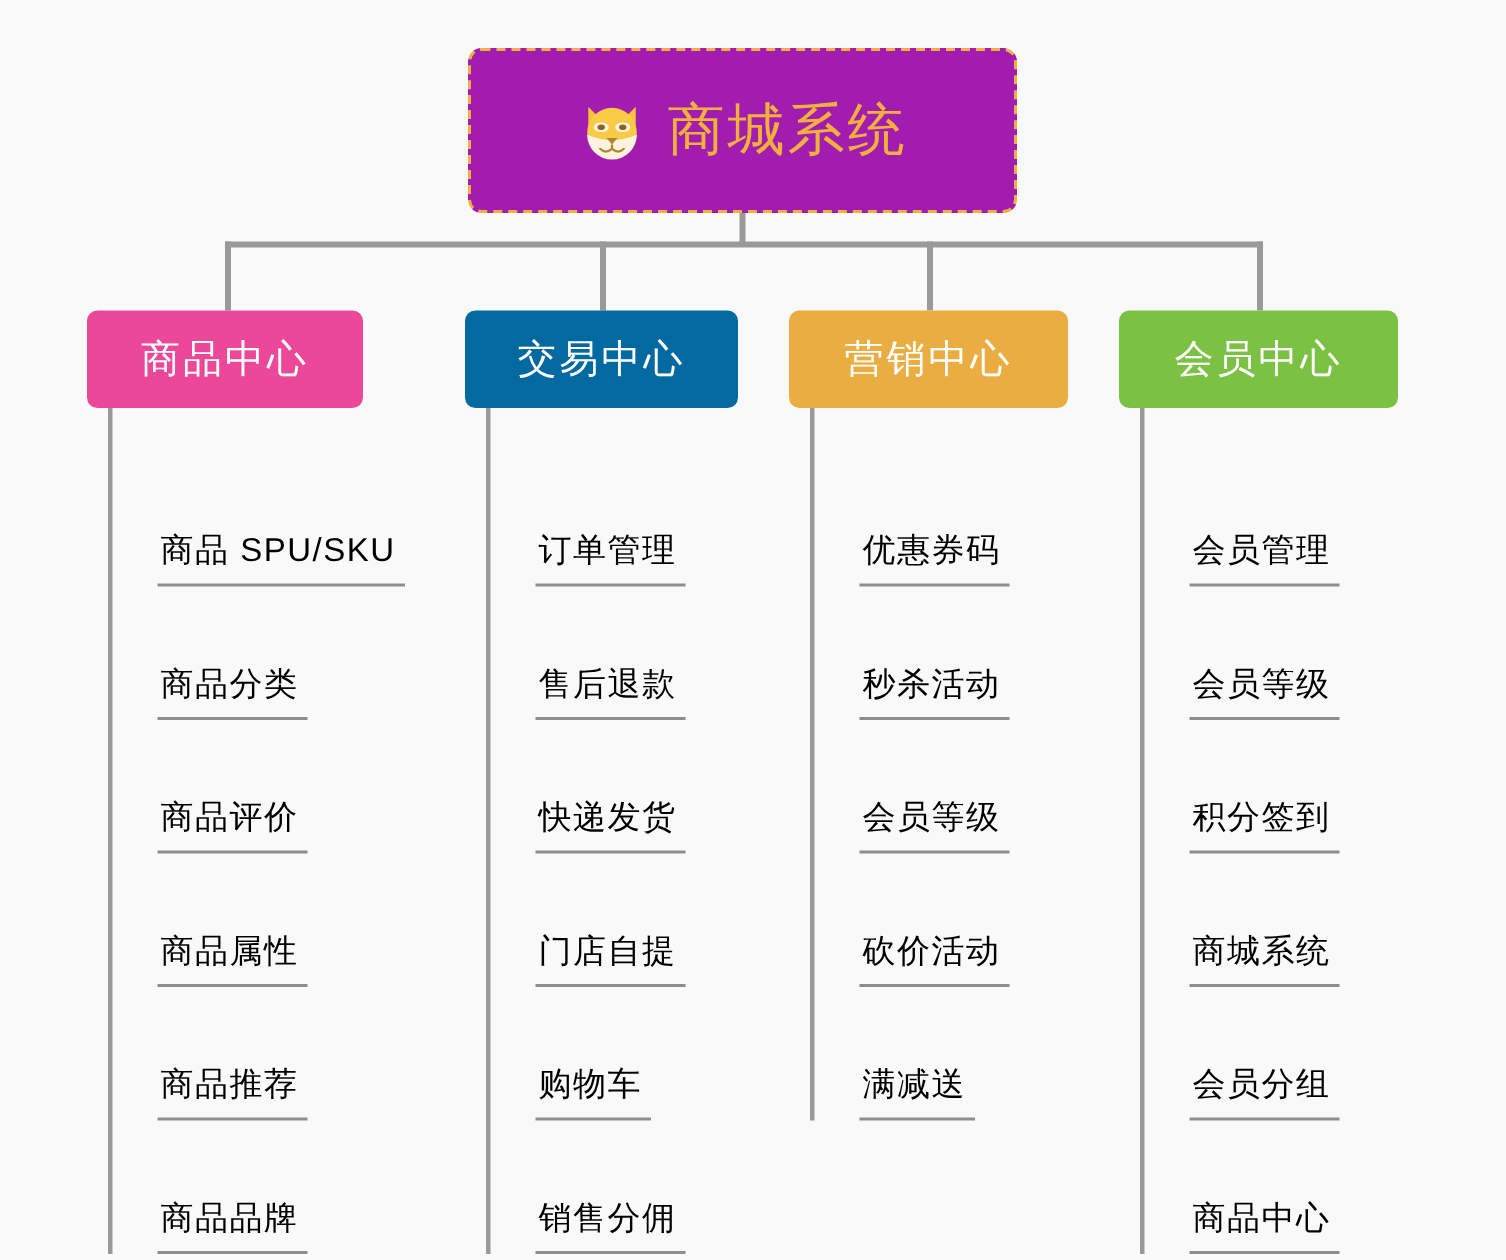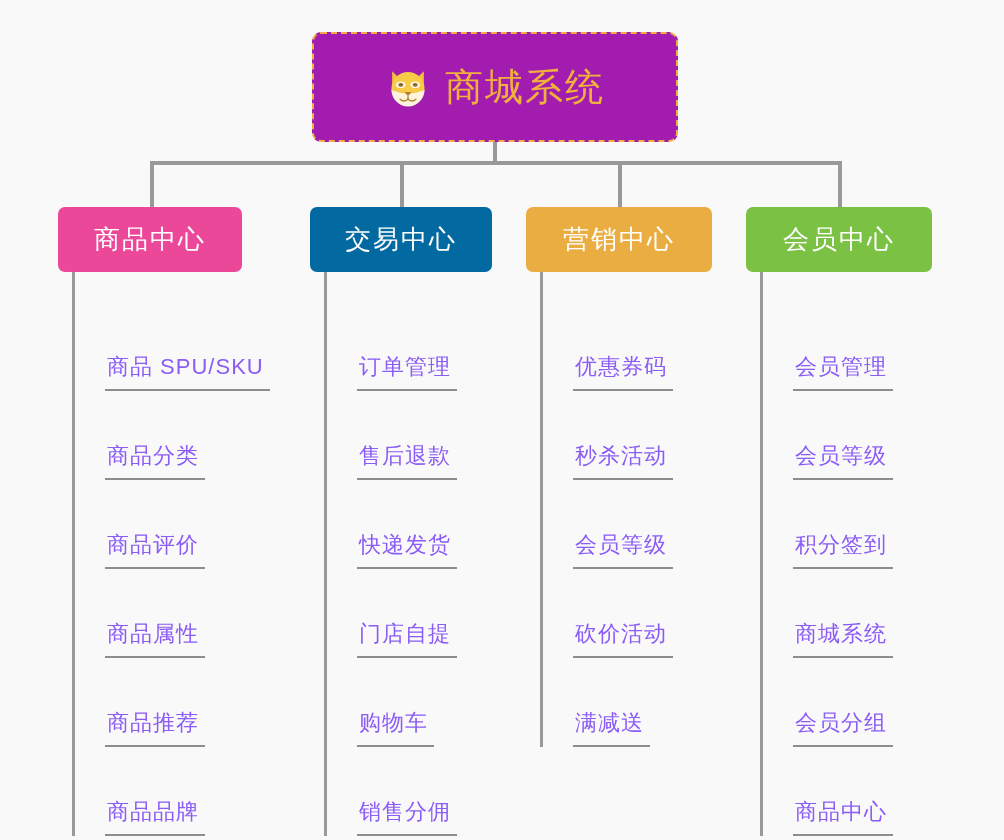--- a/index.html
+++ b/index.html
@@ -84,21 +84,21 @@
     height: 89px;
     position: relative;
     display: flex;
     align-items: flex-end;
   }
   .leaf-label {
     display: inline-block;
     margin-left: 30px;
     padding: 0 6px 7px 2px;
     font-size: 22px;
-    color: #8b5cf6;
+    color: #000000;
     letter-spacing: 1px;
     border-bottom: 2px solid #8d8d8d;
     white-space: nowrap;
   }
 </style>
 </head>
 <body>
 
 <div id="canvas">
 

